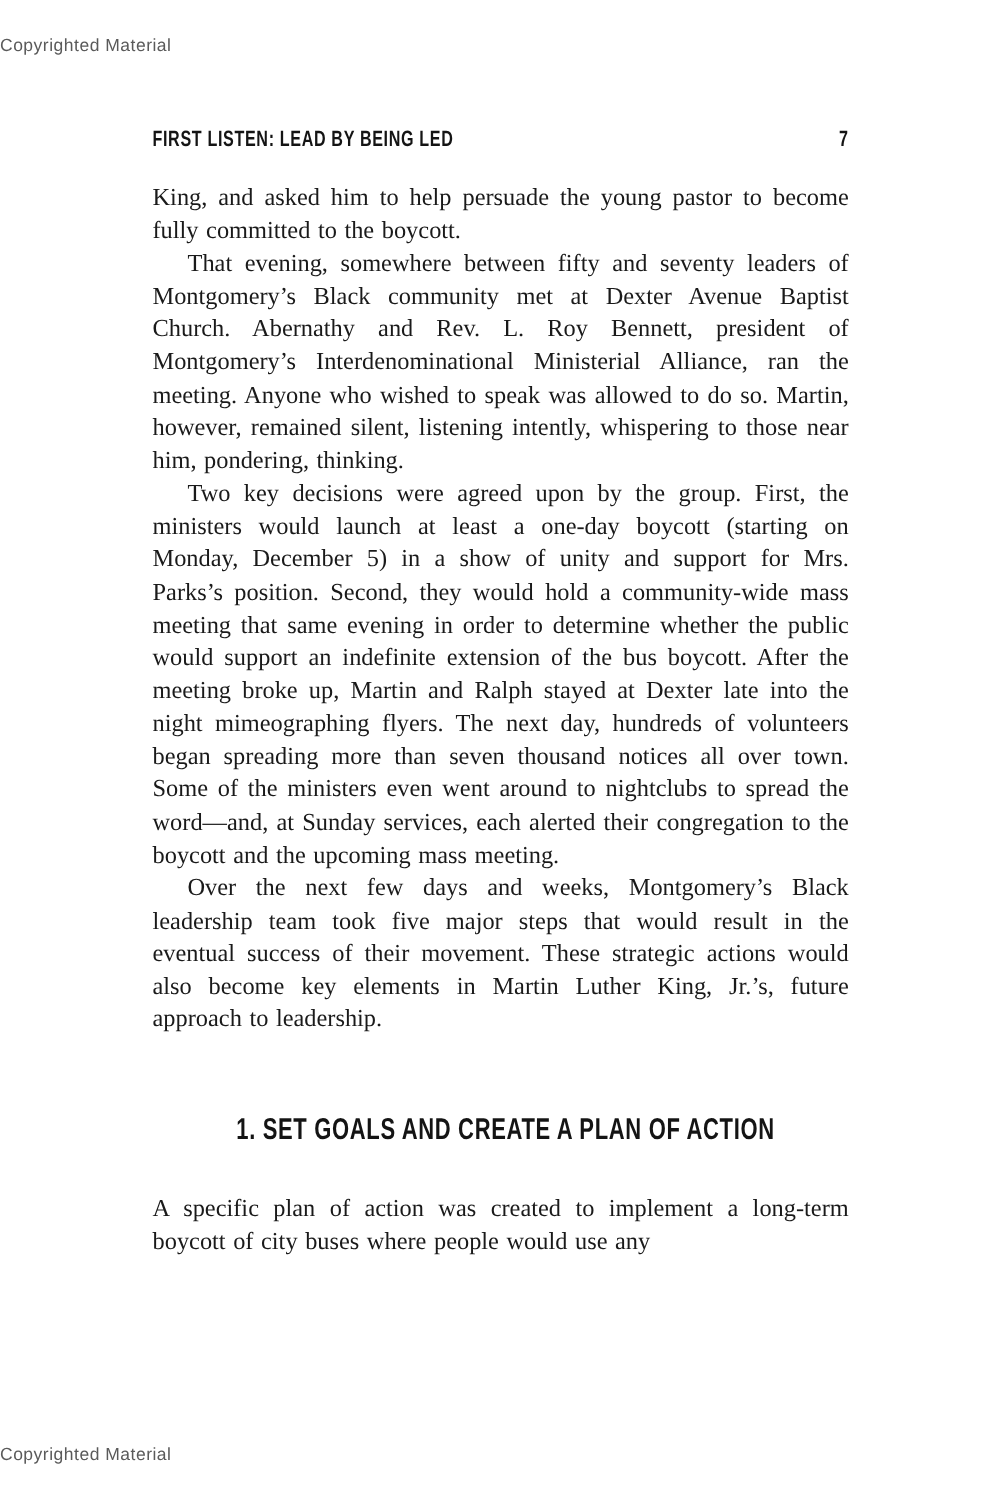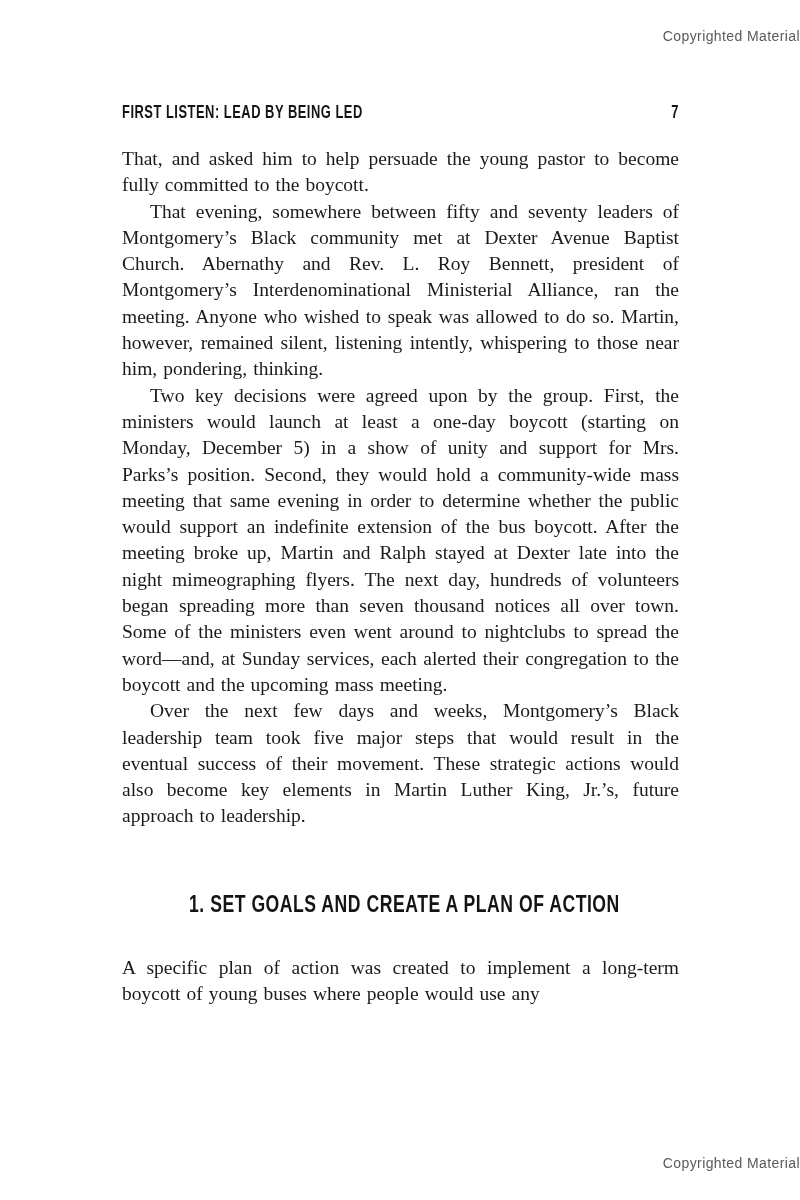--- a/index.html
+++ b/index.html
@@ -12,21 +12,21 @@
     width: 800px;
     height: 1200px;
     background: #ffffff;
     overflow: hidden;
     font-family: "Liberation Serif", serif;
   }
   .notice {
     position: absolute;
     left: 0;
     width: 100%;
-    text-align: right;
+    text-align: left;
     font-family: "Liberation Sans", sans-serif;
     font-size: 14px;
     letter-spacing: 0.4px;
     color: #5a5a5a;
   }
   .notice.top { top: 28px; }
   .notice.bottom { top: 1155px; }
   .content {
     position: absolute;
     left: 122px;
@@ -84,31 +84,31 @@
 
   <div class="notice top">Copyrighted Material</div>
 
   <div class="content">
 
     <div class="running-header">
       <span class="run-title">FIRST LISTEN: LEAD BY BEING LED</span>
       <span class="page-num">7</span>
     </div>
 
-    <p class="body-p no-indent">That, and asked him to help persuade the young pastor to become fully committed to the boycott.</p>
+    <p class="body-p no-indent">King, and asked him to help persuade the young pastor to become fully committed to the boycott.</p>
 
     <p class="body-p">That evening, somewhere between fifty and seventy leaders of Montgomery’s Black community met at Dexter Avenue Baptist Church. Abernathy and Rev. L. Roy Bennett, president of Montgomery’s Interdenominational Ministerial Alliance, ran the meeting. Anyone who wished to speak was allowed to do so. Martin, however, remained silent, listening intently, whispering to those near him, pondering, thinking.</p>
 
     <p class="body-p">Two key decisions were agreed upon by the group. First, the ministers would launch at least a one-day boycott (starting on Monday, December 5) in a show of unity and support for Mrs. Parks’s position. Second, they would hold a community-wide mass meeting that same evening in order to determine whether the public would support an indefinite extension of the bus boycott. After the meeting broke up, Martin and Ralph stayed at Dexter late into the night mimeographing flyers. The next day, hundreds of volunteers began spreading more than seven thousand notices all over town. Some of the ministers even went around to nightclubs to spread the word—and, at Sunday services, each alerted their congregation to the boycott and the upcoming mass meeting.</p>
 
     <p class="body-p">Over the next few days and weeks, Montgomery’s Black leadership team took five major steps that would result in the eventual success of their movement. These strategic actions would also become key elements in Martin Luther King, Jr.’s, future approach to leadership.</p>
 
     <h2 class="section-heading">
       <span class="heading-inner">1. SET GOALS AND CREATE A PLAN OF ACTION</span>
     </h2>
 
-    <p class="body-p no-indent">A specific plan of action was created to implement a long-term boycott of young buses where people would use any</p>
+    <p class="body-p no-indent">A specific plan of action was created to implement a long-term boycott of city buses where people would use any</p>
 
   </div>
 
   <div class="notice bottom">Copyrighted Material</div>
 
 </div>
 
 </body></html>

